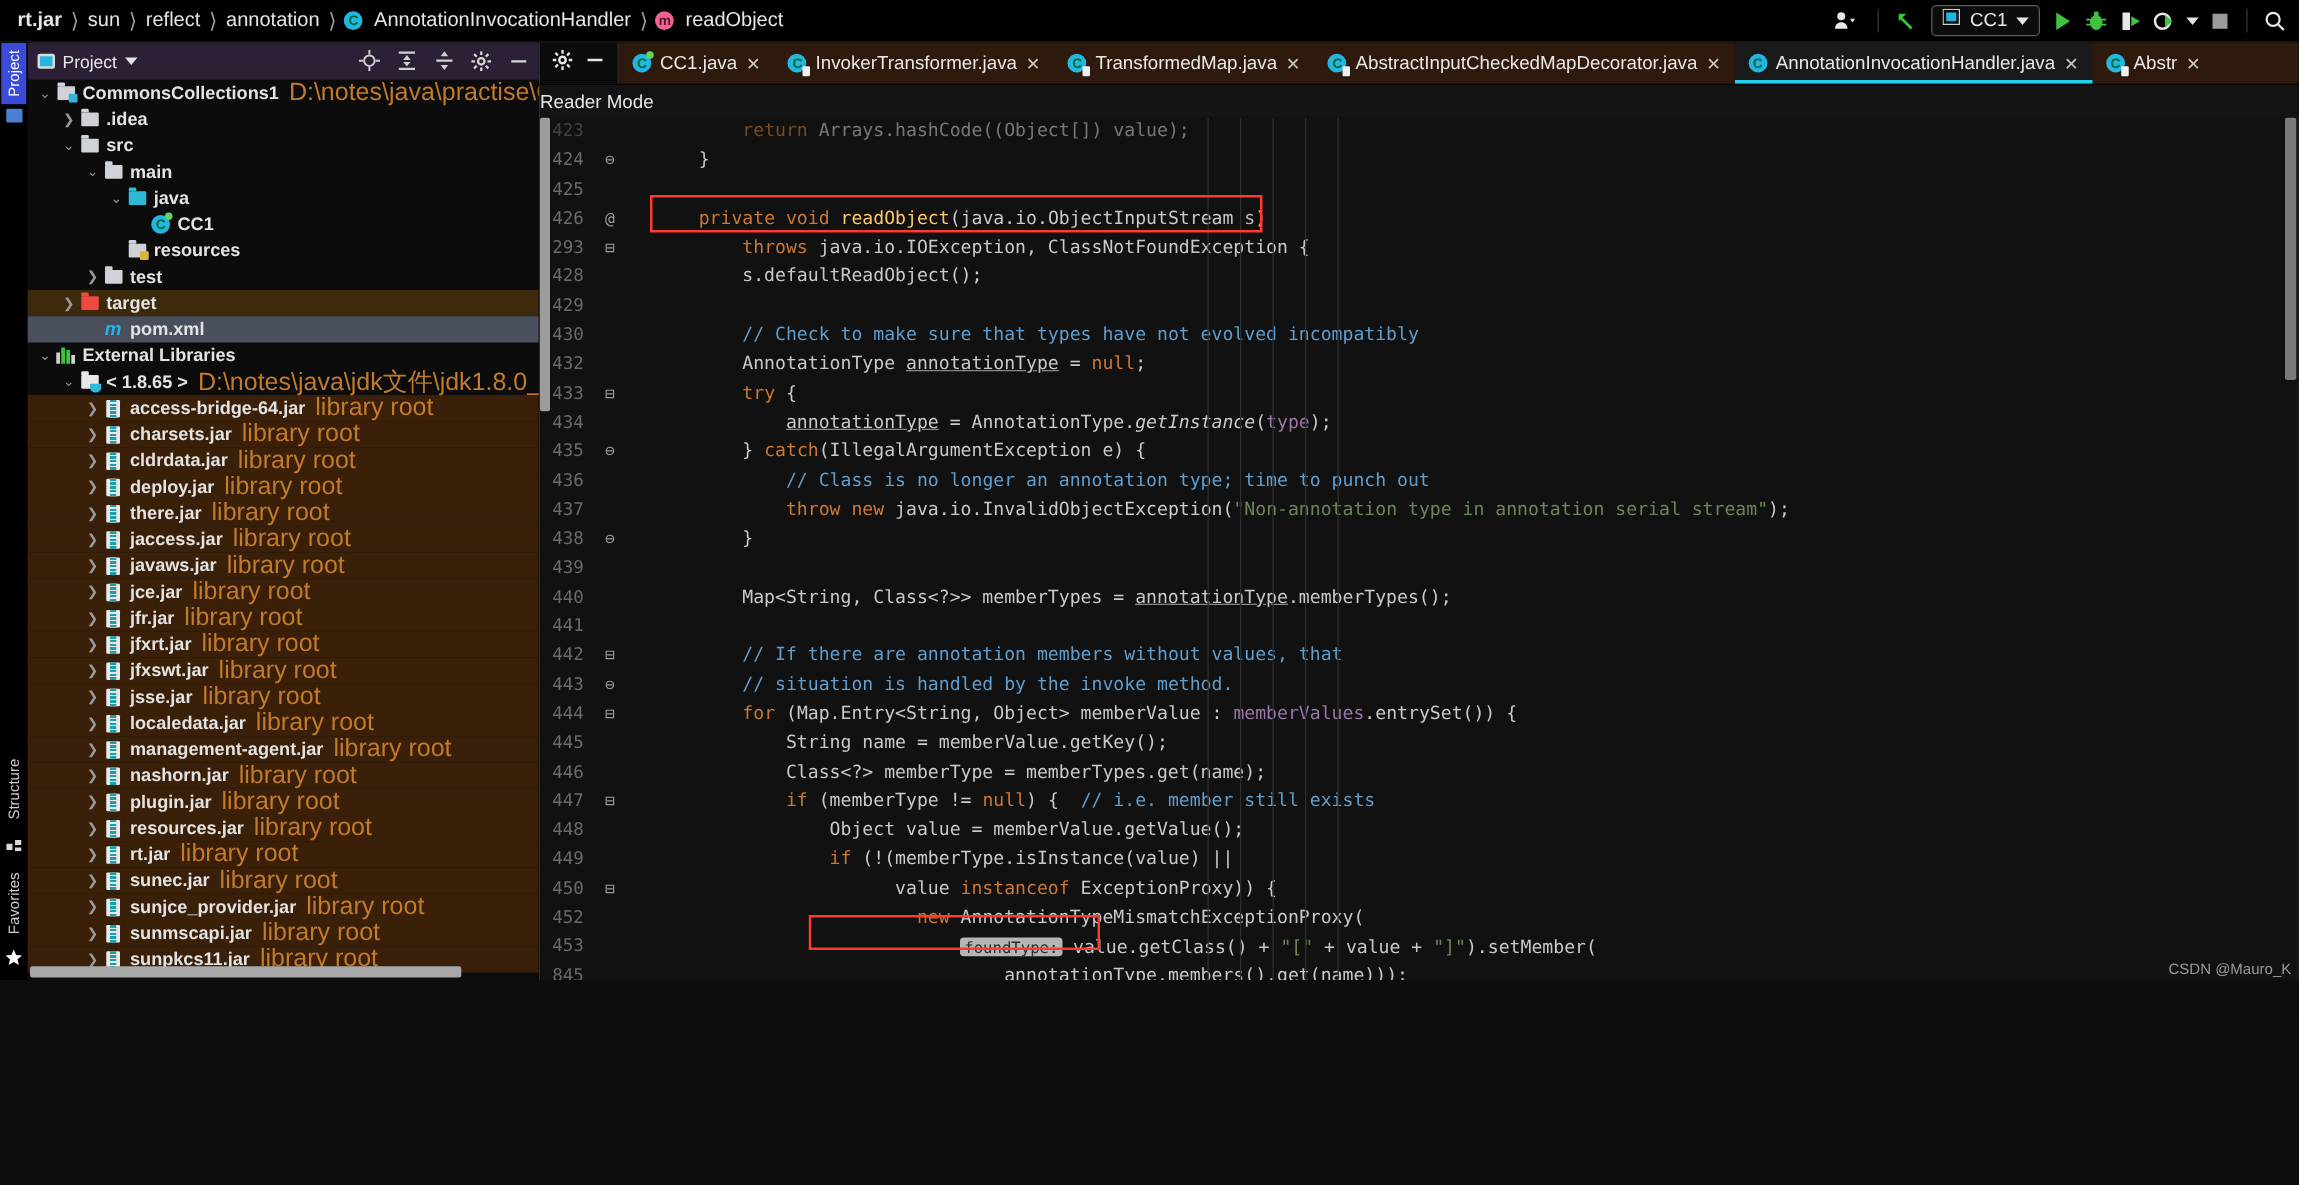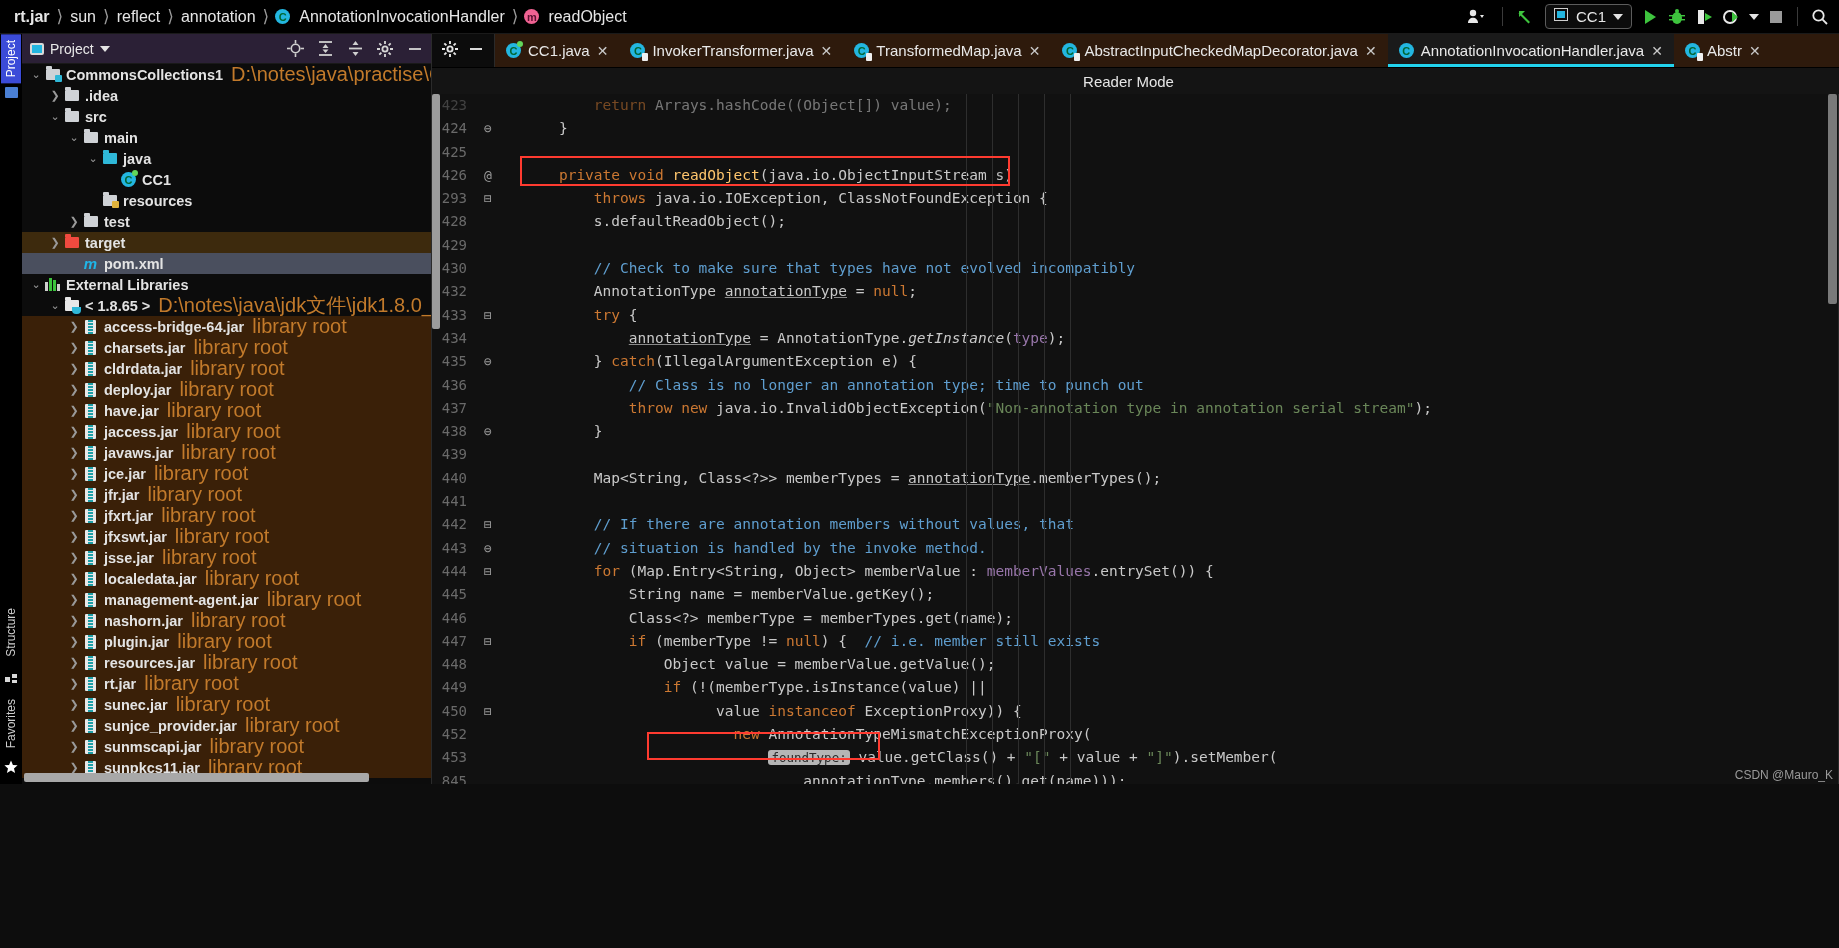--- a/index.html
+++ b/index.html
@@ -107,21 +107,21 @@
     display:flex;align-items:center;gap:7px;padding:0 11px;font-size:15px;color:#e8e8e8;
     white-space:nowrap; position:relative; cursor:default;
   }
   .etab.active{ background:#1a1a1a; }
   .etab.active:after{ content:""; position:absolute;left:0;right:0;bottom:0;height:3px;background:#22d3ee; }
   .etab .x{ color:#c9c9c9;font-size:14px; }
   .tabico{ width:15px;height:15px;border-radius:50%;background:#23b6e0;display:flex;align-items:center;justify-content:center;font-size:11px;font-weight:bold;color:#063;position:relative;flex:0 0 15px;}
   .tabico.run:after{content:"";position:absolute;right:-2px;top:-2px;width:6px;height:6px;background:#62d65b;border-radius:50%;}
   .tabico.lock:after{content:"";position:absolute;right:-3px;bottom:-3px;width:6px;height:8px;background:#f0f0f0;border-radius:1px;}
 
-  .readerbar{ height:26px;flex:0 0 26px;background:#141414;display:flex;align-items:center;justify-content:center;padding-right:8px;}
+  .readerbar{ height:26px;flex:0 0 26px;background:#141414;display:flex;align-items:center;justify-content:flex-start;padding-right:8px;}
   .readermode{ font-size:15px;color:#e6e6e6;padding-right:6px; }
 
   .codearea{ flex:1; display:flex; min-height:0; position:relative; overflow:hidden; background:#111111;justify-content:flex-end; }
   .code{
     flex:1; position:relative; font-family:"DejaVu Sans Mono", monospace;
     font-size:14.5px; line-height:23.3px; overflow:hidden;
   }
   .cline{ display:flex; height:23.3px; align-items:center; position:relative; }
   .cline.cursor{ background:#00008c; }
   .lnum{ width:44px; flex:0 0 44px; text-align:right; padding-right:9px; color:#6a6a6a; font-size:14px; }
@@ -437,21 +437,21 @@
             </span>
             <span class="name">deploy.jar</span>
             <span class="sub">library root</span>
           </div>
           <div class="row lib">
             <span style="width:44px;flex:0 0 44px"></span>
             <span class="arrow">❯</span>
             <span class="ico">
               <span class="jar"></span>
             </span>
-            <span class="name">have.jar</span>
+            <span class="name">there.jar</span>
             <span class="sub">library root</span>
           </div>
           <div class="row lib">
             <span style="width:44px;flex:0 0 44px"></span>
             <span class="arrow">❯</span>
             <span class="ico">
               <span class="jar"></span>
             </span>
             <span class="name">jaccess.jar</span>
             <span class="sub">library root</span>

